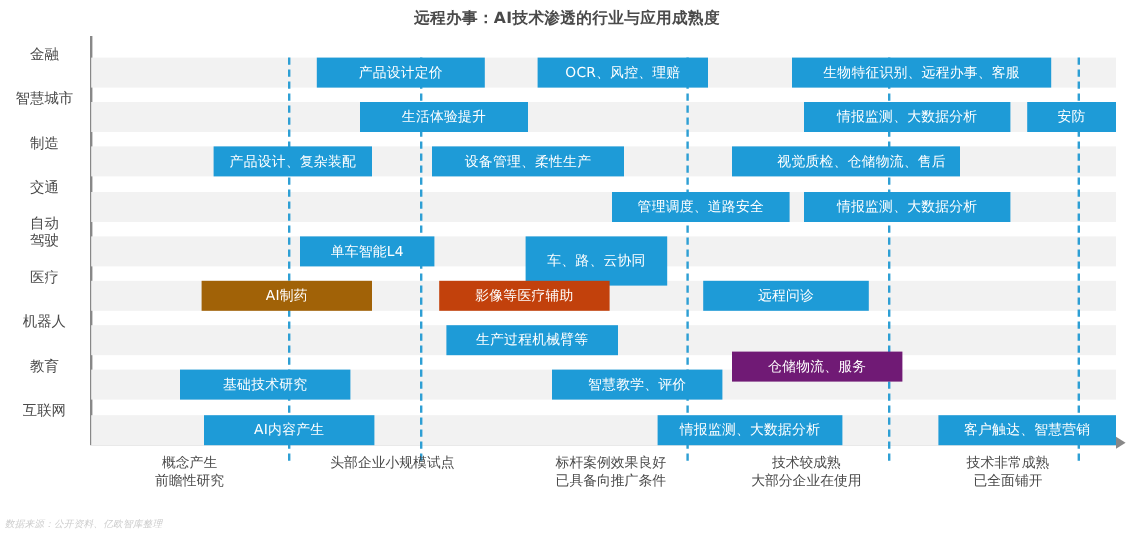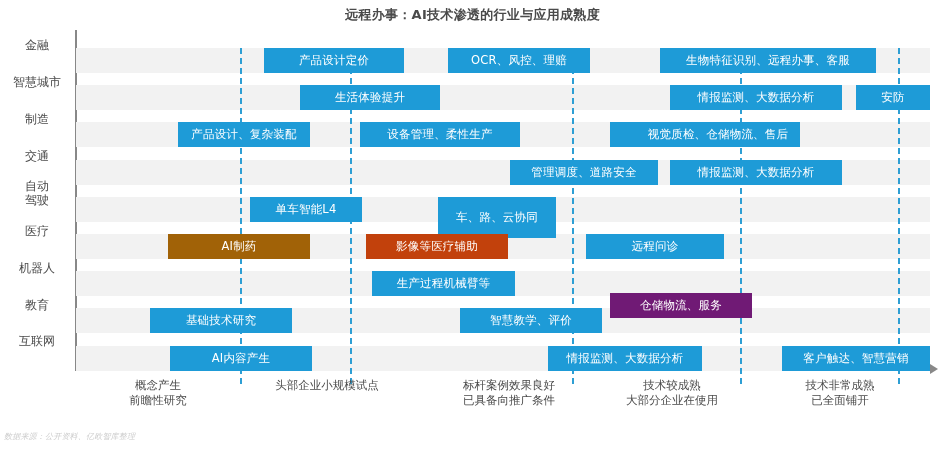--- a/index.html
+++ b/index.html
@@ -125,21 +125,21 @@
       </div>
       <div class="ycat" style="top: 223.5px;">
         <div>医疗</div>
       </div>
       <div class="ycat" style="top: 260.7px;">
         <div>机器人</div>
       </div>
       <div class="ycat" style="top: 297.9px;">
         <div>教育</div>
       </div>
-      <div class="ycat" style="top: 335.1px; font-family: Liberation Mono, monospace;">
+      <div class="ycat" style="top: 335.1px;">
         <div>互联网</div>
       </div>
     </div>
 
   <div class="plot" id="plot">
       <div class="band" style="top: 0px;"></div>
       <div class="band" style="top: 37.2px;"></div>
       <div class="band" style="top: 74.4px;"></div>
       <div class="band" style="top: 111.6px;"></div>
       <div class="band" style="top: 148.8px;"></div>

